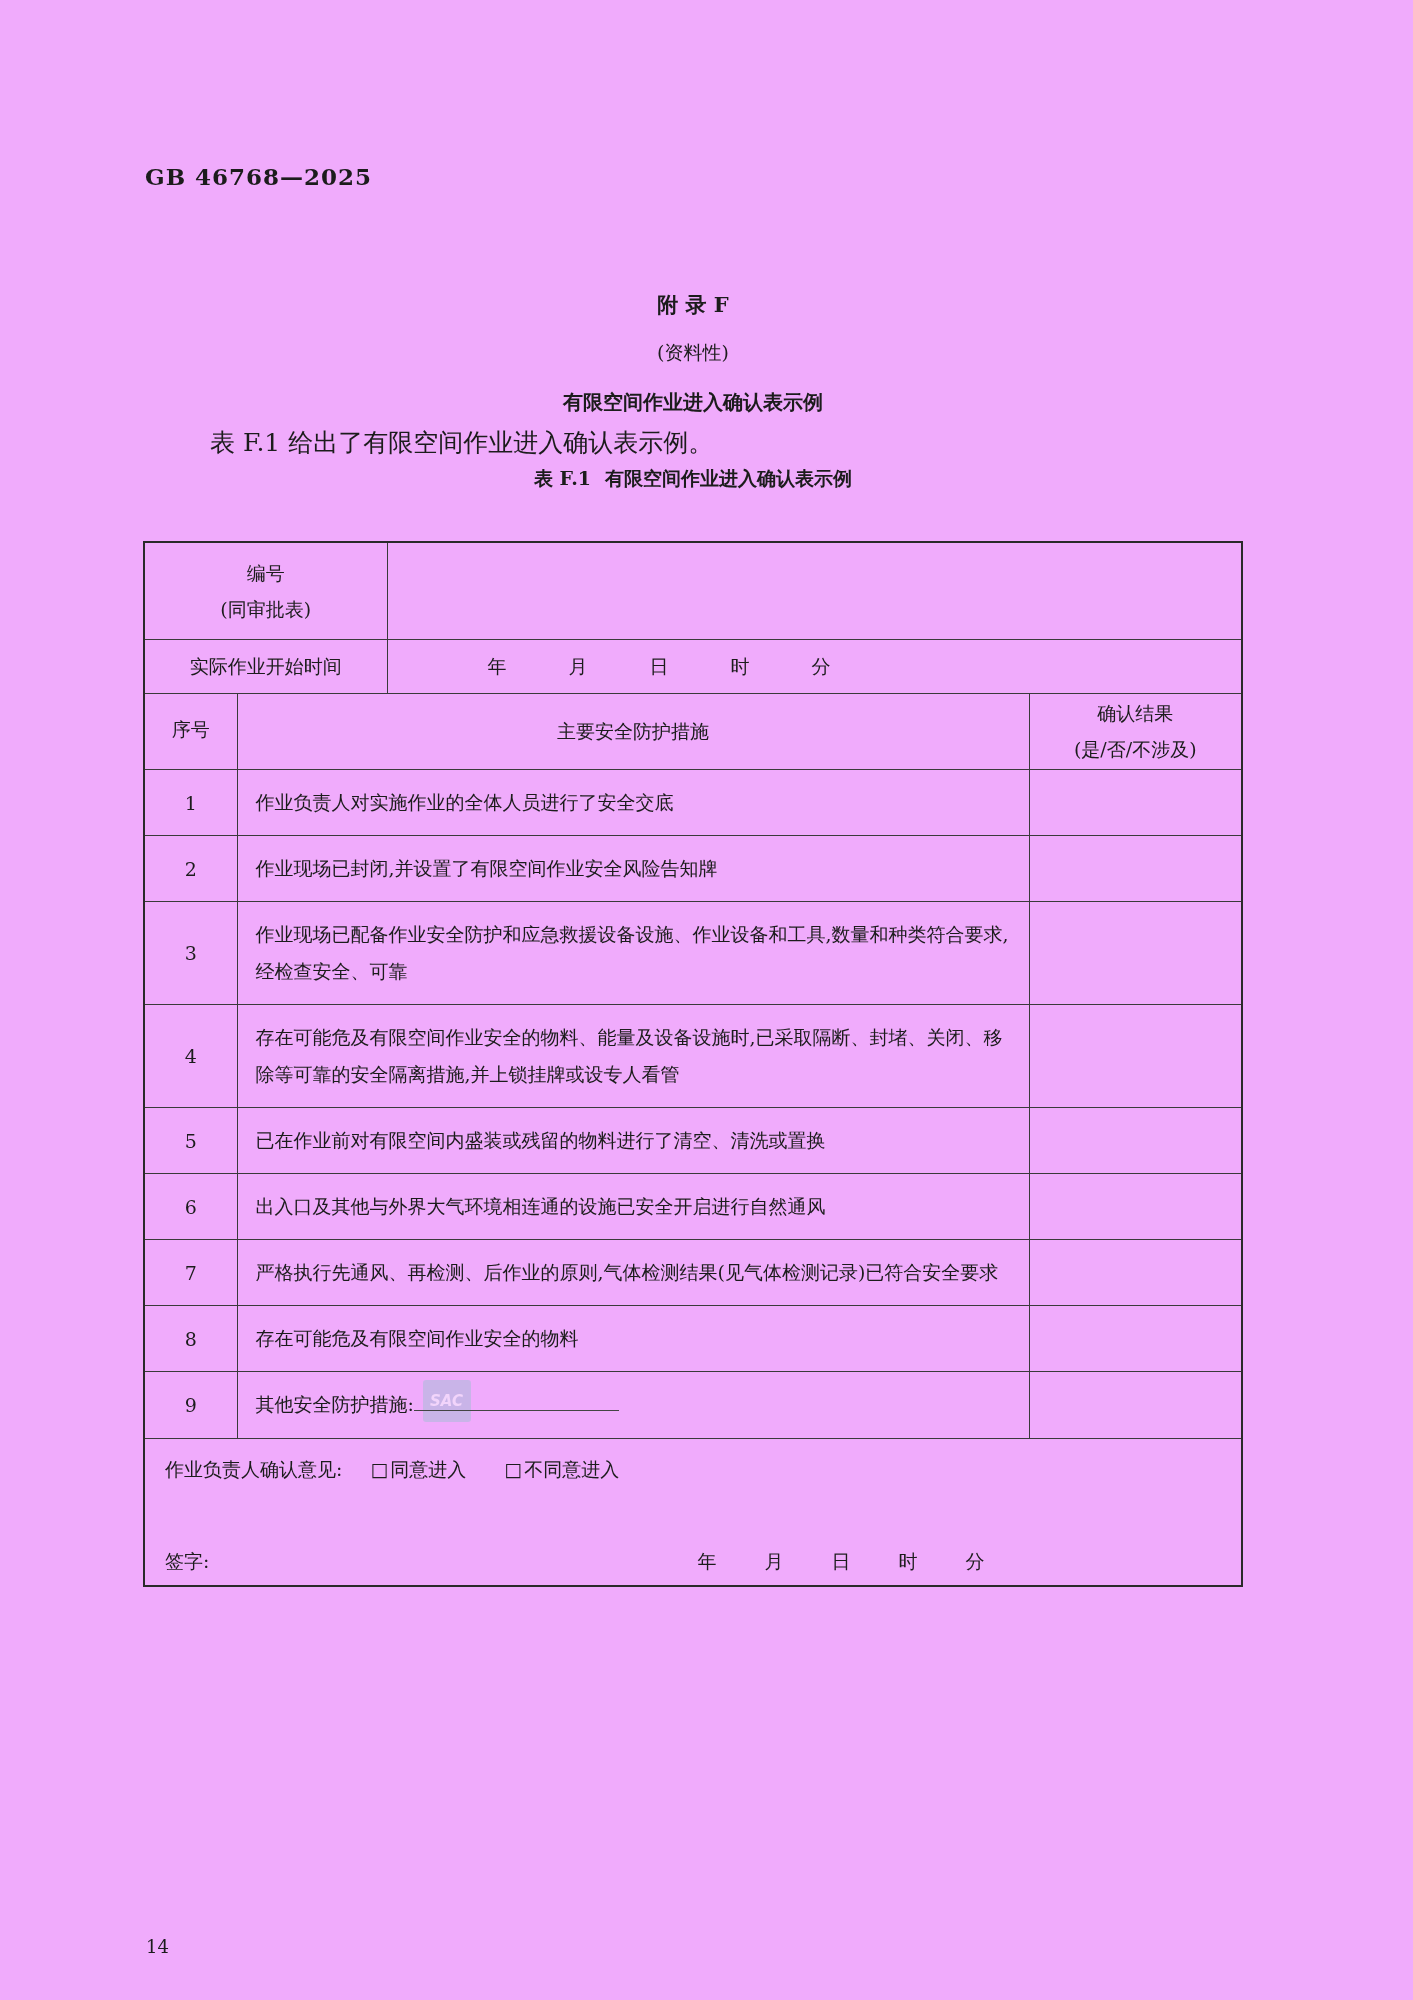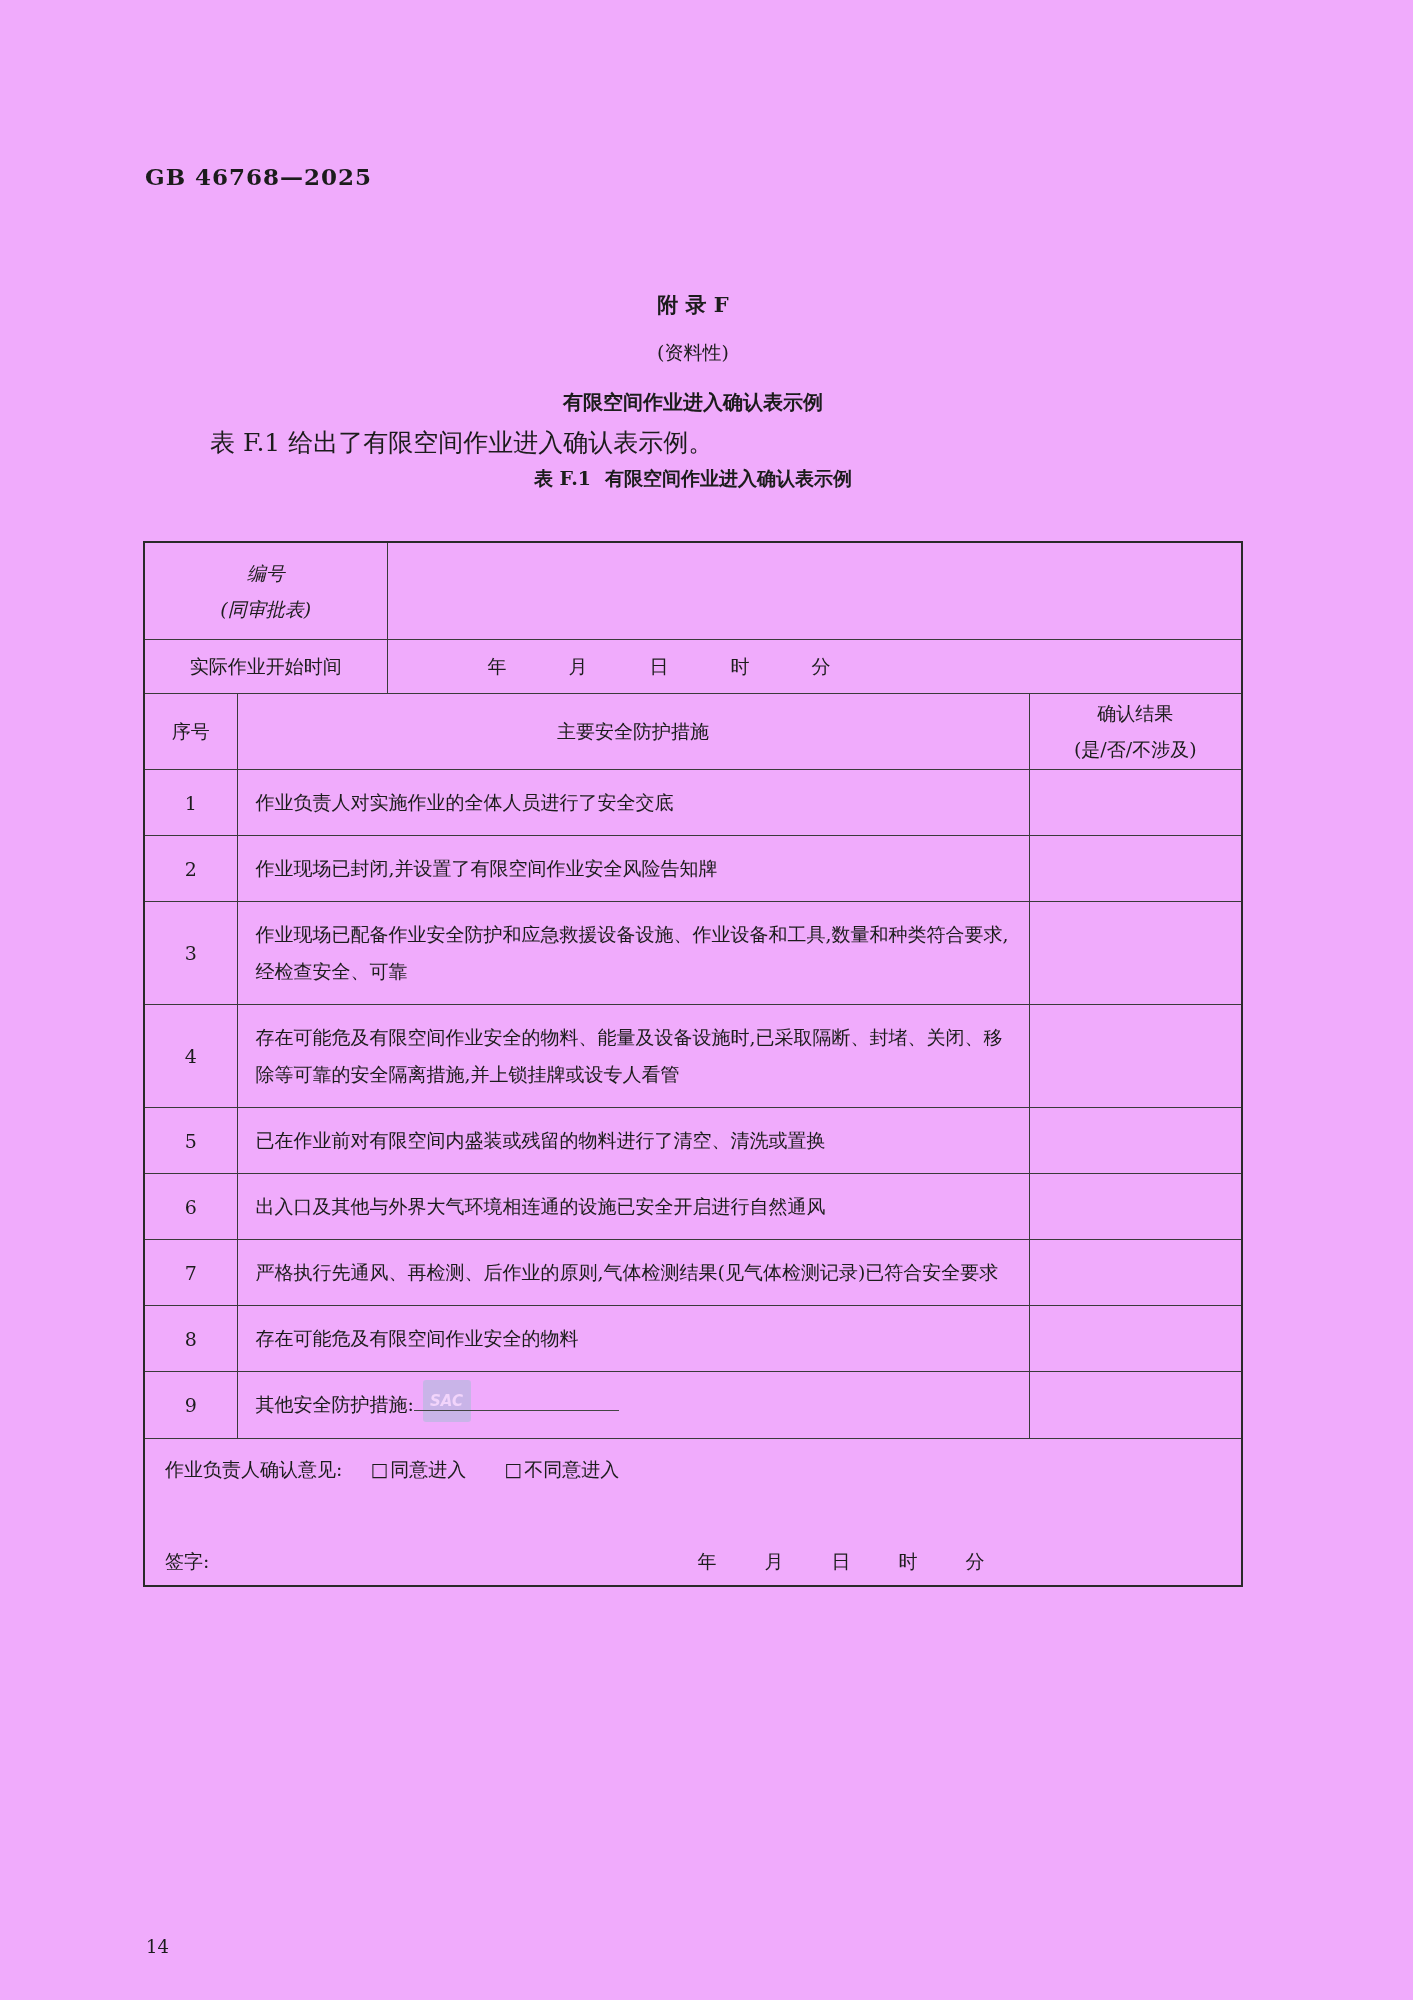--- a/index.html
+++ b/index.html
@@ -56,21 +56,20 @@
     width: 1100px;
     border: 2px solid #2a2a2a;
     font-size: 19px;
   }
   table { border-collapse: collapse; width: 100%; table-layout: fixed; }
   td { border: 1px solid #3a3a3a; vertical-align: middle; }
   .serial-cell {
     text-align: center;
     height: 96px;
     line-height: 1.9;
-    font-style: italic;
   }
   .time-label-cell { text-align: center; height: 55px; }
   .date-cell { padding-left: 100px; }
   .date-units { display: inline-flex; gap: 62px; }
   .hdr-cell { text-align: center; height: 76px; line-height: 1.85; font-weight: normal; }
   .idx-cell { text-align: center; padding: 14px 2px; }
   .measure-cell { padding: 14px 18px; line-height: 1.95; position: relative; }
   .result-cell { }
   .blank-line {
     display: inline-block;
@@ -168,21 +167,21 @@
       </table>
 
     <table style="margin-top:-1px;">
       <colgroup>
           <col style="width:92px">
           <col style="width:792px">
           <col>
         </colgroup>
       <tbody>
           <tr>
-        <td class="hdr-cell" style="border-left:none;">序号</td>
+        <td class="hdr-cell" style="border-left:none;font-family:Liberation Mono, monospace;">序号</td>
         <td class="hdr-cell">主要安全防护措施</td>
         <td class="hdr-cell" style="border-right:none;">
           <div>确认结果</div>
           <div>(是/否/不涉及)</div>
         </td>
       </tr>
 
       <tr>
         <td class="idx-cell" style="border-left:none;">1</td>
         <td class="measure-cell">作业负责人对实施作业的全体人员进行了安全交底</td>

